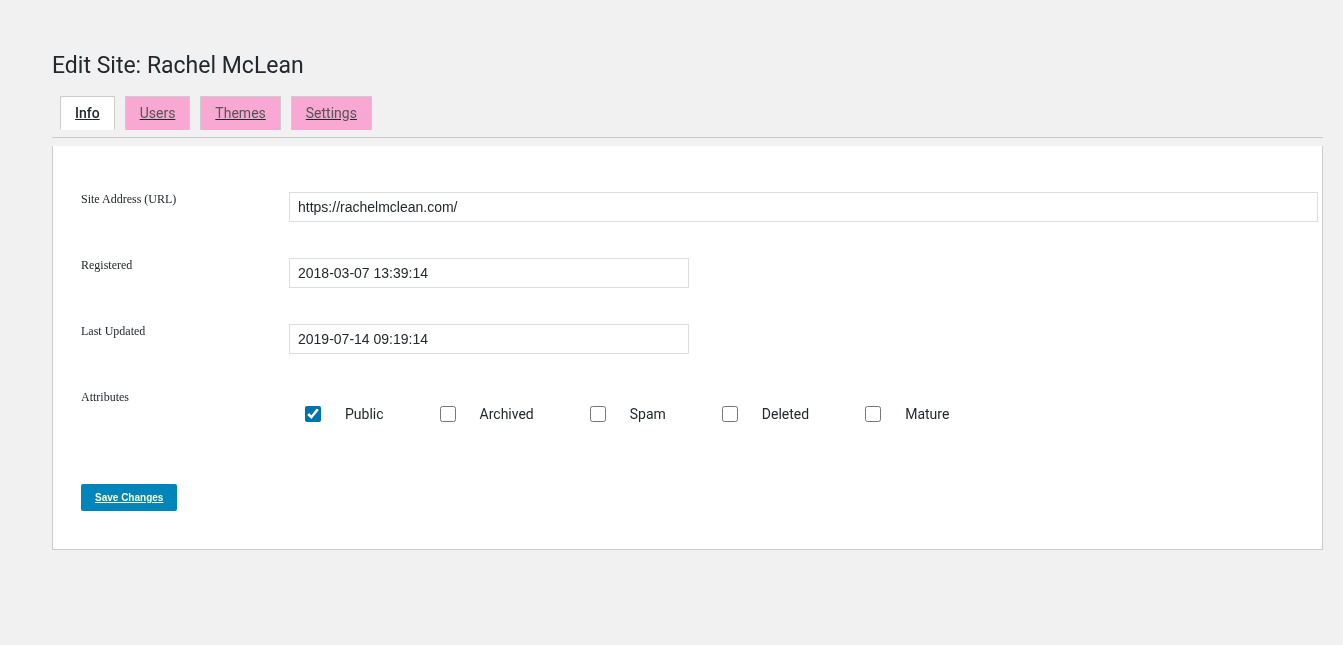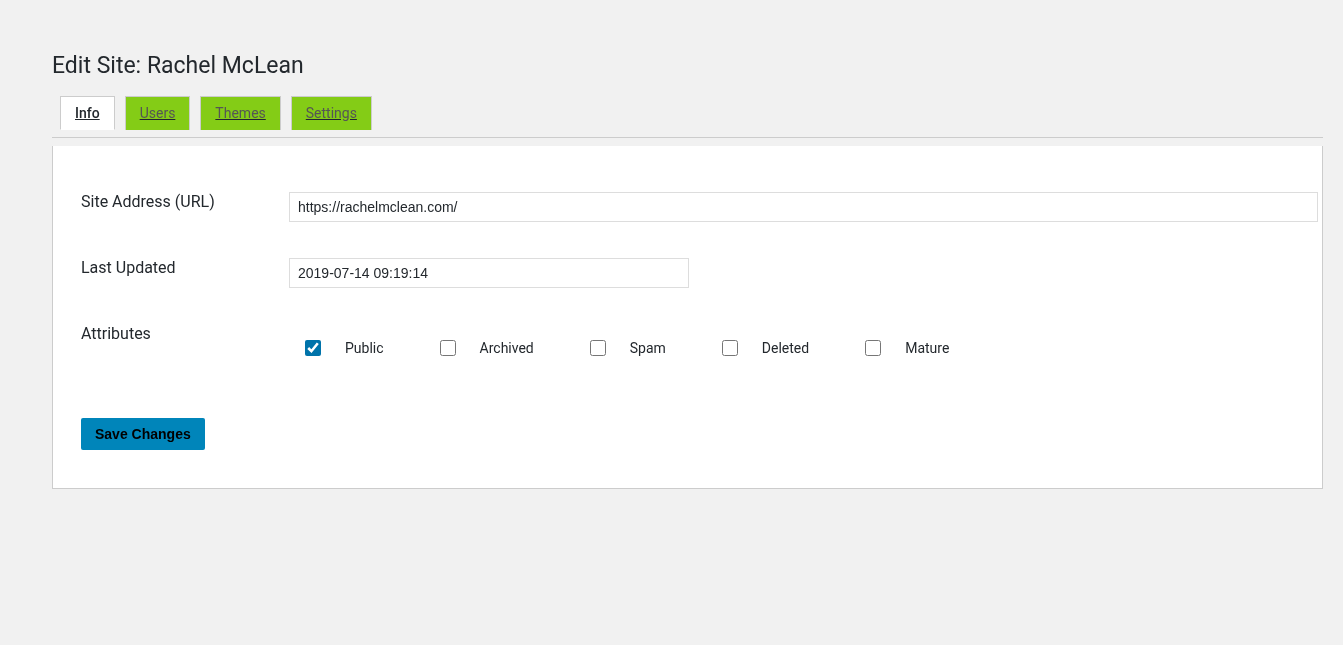--- a/index.html
+++ b/index.html
@@ -52,21 +52,21 @@
       text-decoration: underline;
     }
 
     .nav-tab {
       display: inline-block;
       padding: 8px 14px;
       font-size: 14px;
       cursor: pointer;
       border: 1px solid #ccc;
       border-bottom: none;
-      background: #84cc16;
+      background: #f9a8d4;
       color: #555;
       margin-right: 2px;
       position: relative;
       bottom: -1px;
       text-decoration: none;
     }
 
     .nav-tab.active {
       background: #fff;
       border-bottom: 1px solid #fff;
@@ -92,22 +92,23 @@
       border-bottom: none;
     }
 
     .form-table th {
       text-align: left;
       font-weight: 400;
       padding: 15px 0;
       width: 200px;
       vertical-align: top;
       padding-top: 18px;
-      font-size: 16px;
-      color: #23282d;
+      font-size: 12px;
+      color: #23282d;
+      font-family: Liberation Serif, serif;
     }
 
     .form-table td {
       padding: 10px 0;
     }
 
     .form-table input[type="text"] {
       width: 400px;
       padding: 6px 8px;
       border: 1px solid #ddd;
@@ -140,26 +141,27 @@
       cursor: pointer;
       accent-color: #0073aa;
     }
 
     
     .save-button {
       display: inline-block;
       margin-top: 20px;
       padding: 8px 14px;
       background-color: #0085ba;
-      color: #000000;
+      color: #fef9c3;
       border: none;
-      font-size: 14px;
+      font-size: 10px;
       font-weight: 600;
       cursor: pointer;
       border-radius: 2px;
+      text-decoration: underline;
     }
 
     .url-input-row td input[type="text"] {
       width: 100%;
       max-width: 1260px;
     }
   </style>
 </head>
 <body>
 
@@ -179,20 +181,26 @@
     <table class="form-table">
       <tbody>
 
         <tr class="url-input-row">
           <th>Site Address (URL)</th>
           <td>
             <input type="text" class="full-width" value="https://rachelmclean.com/" style="">
           </td>
         </tr>
 
+        <tr>
+          <th>Registered</th>
+          <td>
+            <input type="text" value="2018-03-07 13:39:14" style="">
+          </td>
+        </tr>
 
         <tr>
           <th>Last Updated</th>
           <td>
             <input type="text" value="2019-07-14 09:19:14" style="">
           </td>
         </tr>
 
         <tr>
           <th>Attributes</th>

